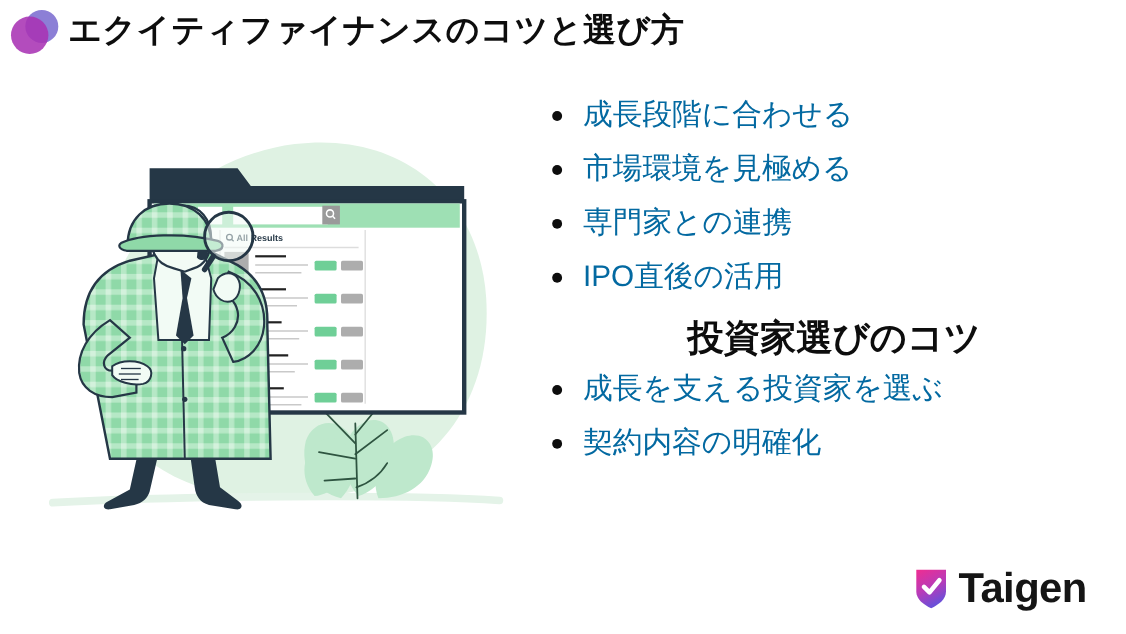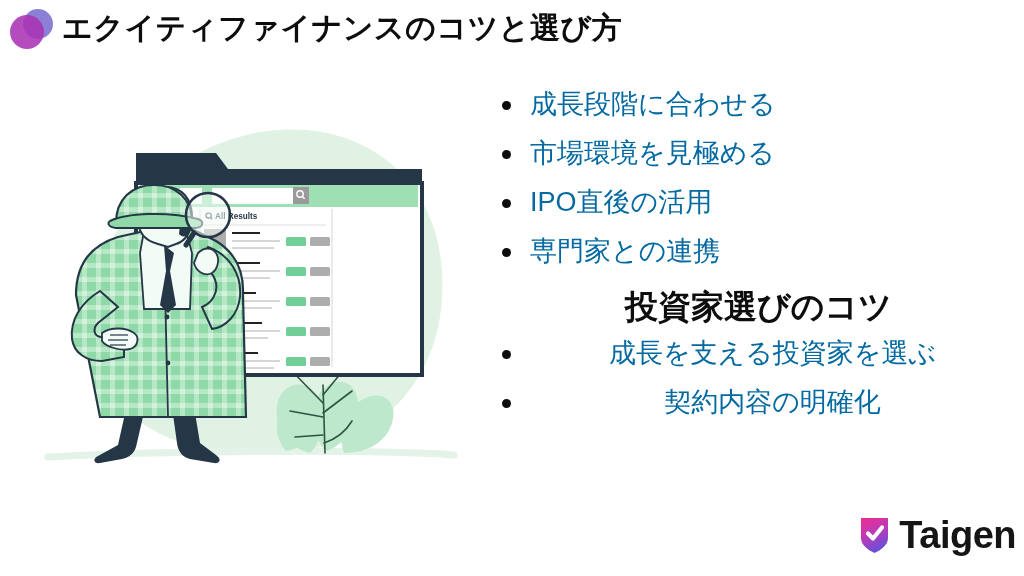--- a/index.html
+++ b/index.html
@@ -95,27 +95,27 @@
   .bullet-item .dot {
     position: absolute;
     left: 32px;
     top: 21px;
     width: 9px;
     height: 9px;
     border-radius: 50%;
     background: #0d0d0d;
   }
   .group-1 { margin-top: 4px; }
-  .group-2 { margin-top: 0px; text-align: center; }
+  .group-2 { margin-top: 0px; }
   .heading-2-wrap { margin-top: 9px; }
 
   
   .footer-logo {
     position: absolute;
-    right: 8px;
+    right: 36px;
     bottom: 14px;
     height: 46px;
     display: flex;
     align-items: center;
     gap: 9px;
   }
   .logo-shield {
     width: 31px;
     height: 38px;
   }
@@ -328,25 +328,25 @@
       <li class="bullet-item">
         <span class="dot"></span>
         <span>成長段階に合わせる</span>
       </li>
       <li class="bullet-item">
         <span class="dot"></span>
         <span>市場環境を見極める</span>
       </li>
       <li class="bullet-item">
         <span class="dot"></span>
+        <span>専門家との連携</span>
+      </li>
+      <li class="bullet-item">
+        <span class="dot"></span>
         <span>IPO直後の活用</span>
-      </li>
-      <li class="bullet-item">
-        <span class="dot"></span>
-        <span>専門家との連携</span>
       </li>
     </ul>
 
     <div class="heading-2-wrap">
       <div class="section-heading h2-offset">投資家選びのコツ</div>
     </div>
     <ul class="bullet-list group-2">
       <li class="bullet-item">
         <span class="dot"></span>
         <span>成長を支える投資家を選ぶ</span>

